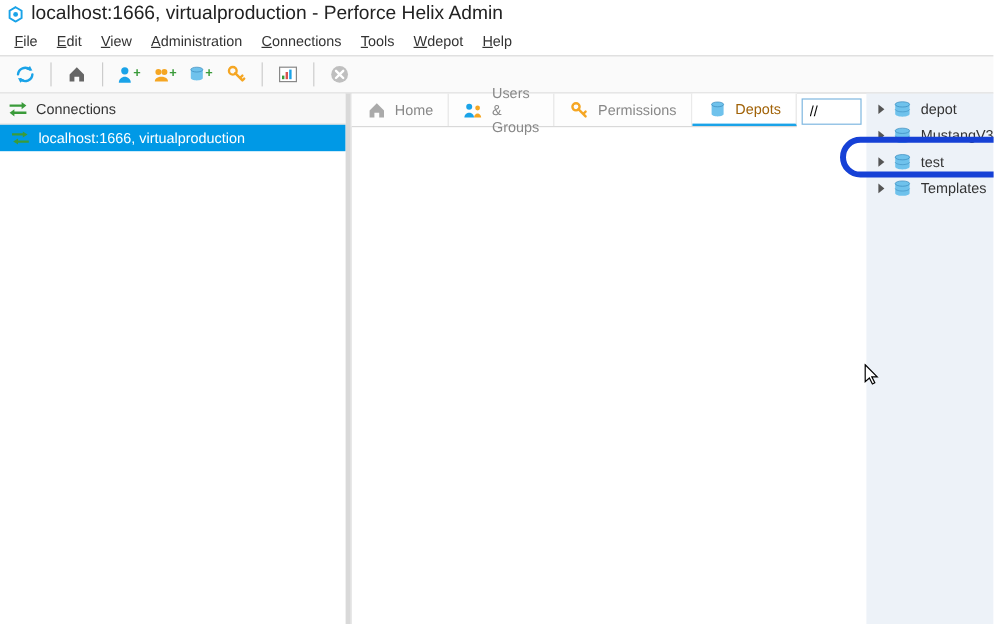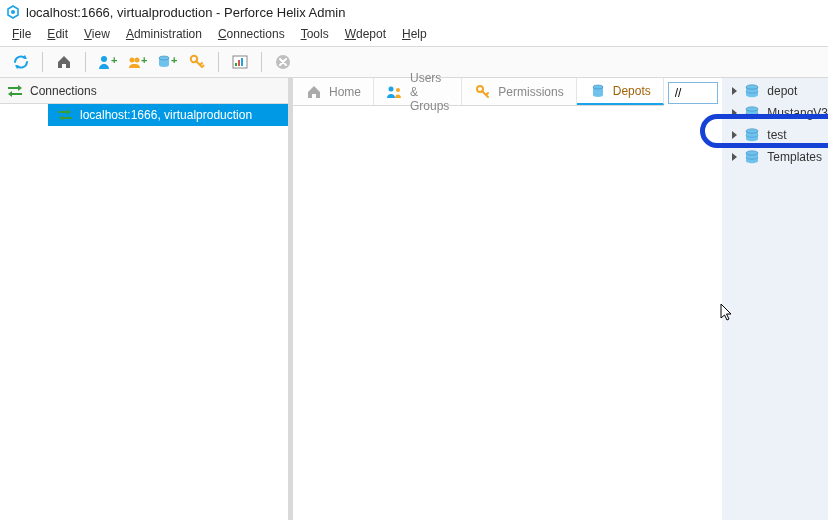--- a/index.html
+++ b/index.html
@@ -1,35 +1,35 @@
 <!DOCTYPE html>
 <html><head>
 <meta charset="utf-8">
 <style>
   * { box-sizing: border-box; margin: 0; padding: 0; }
   body { font-family: "Segoe UI", Tahoma, sans-serif; font-size: 12px; color: #333; background: #fff; width: 828px; height: 520px; overflow: hidden; position: relative; }
   
   .titlebar { display: flex; align-items: center; padding: 4px 6px; height: 24px; }
   .titlebar .app-icon { width: 14px; height: 14px; margin-right: 6px; }
-  .titlebar .title-text { font-size: 13px; color: #222; }
+  .titlebar .title-text { font-size: 16px; color: #222; }
 
   .menubar { display: flex; align-items: flex-end; padding: 2px 4px; height: 22px; border-bottom: 1px solid transparent; }
   .menubar .menu-item { padding: 2px 8px; cursor: default; }
   .menubar .mn { text-decoration: underline; }
 
   .toolbar { display: flex; align-items: center; padding: 4px 6px; height: 32px; border-top: 1px solid #d9d9d9; border-bottom: 1px solid #d9d9d9; background: #fafafa; }
   .toolbar .tbtn { width: 26px; height: 26px; display: flex; align-items: center; justify-content: center; margin: 0 2px; border-radius: 2px; }
   .toolbar .sep { width: 1px; height: 20px; background: #ccc; margin: 0 6px; }
 
   .workspace { display: flex; height: calc(520px - 24px - 22px - 32px); }
   .left-pane { width: 288px; display: flex; flex-direction: column; }
   .conn-header { display: flex; align-items: center; height: 26px; padding-left: 6px; border-bottom: 1px solid #d9d9d9; background: #f7f7f7; }
   .conn-header .ch-icon { width: 18px; height: 14px; margin-right: 6px; }
   .conn-list { flex: 1; background: #fff; }
-  .conn-item { display: flex; align-items: center; height: 22px; padding-left: 8px; background: #0099e6; color: #fff; margin-left: 48px; }
+  .conn-item { display: flex; align-items: center; height: 22px; padding-left: 8px; background: #0099e6; color: #fff; }
   .conn-item .ci-icon { width: 18px; height: 12px; margin-right: 6px; }
   
   .divider { width: 4px; background: #d9d9d9; }
   
   .right-pane { flex: 1; display: flex; flex-direction: row; border-left: 1px solid #d9d9d9; }
   .tabbar { display: flex; align-items: center; height: 28px; background: #fdfdfd; border-bottom: 1px solid #d9d9d9; }
   .tab { display: flex; align-items: center; height: 27px; padding: 0 12px; border-right: 1px solid #e5e5e5; color: #888; cursor: default; gap: 6px; }
   .tab.active { color: #a16207; border-bottom: 2px solid #1aa3e8; background: #fff; }
   .tab .tab-icon { width: 18px; height: 18px; display: inline-flex; align-items: center; justify-content: center; }
 

